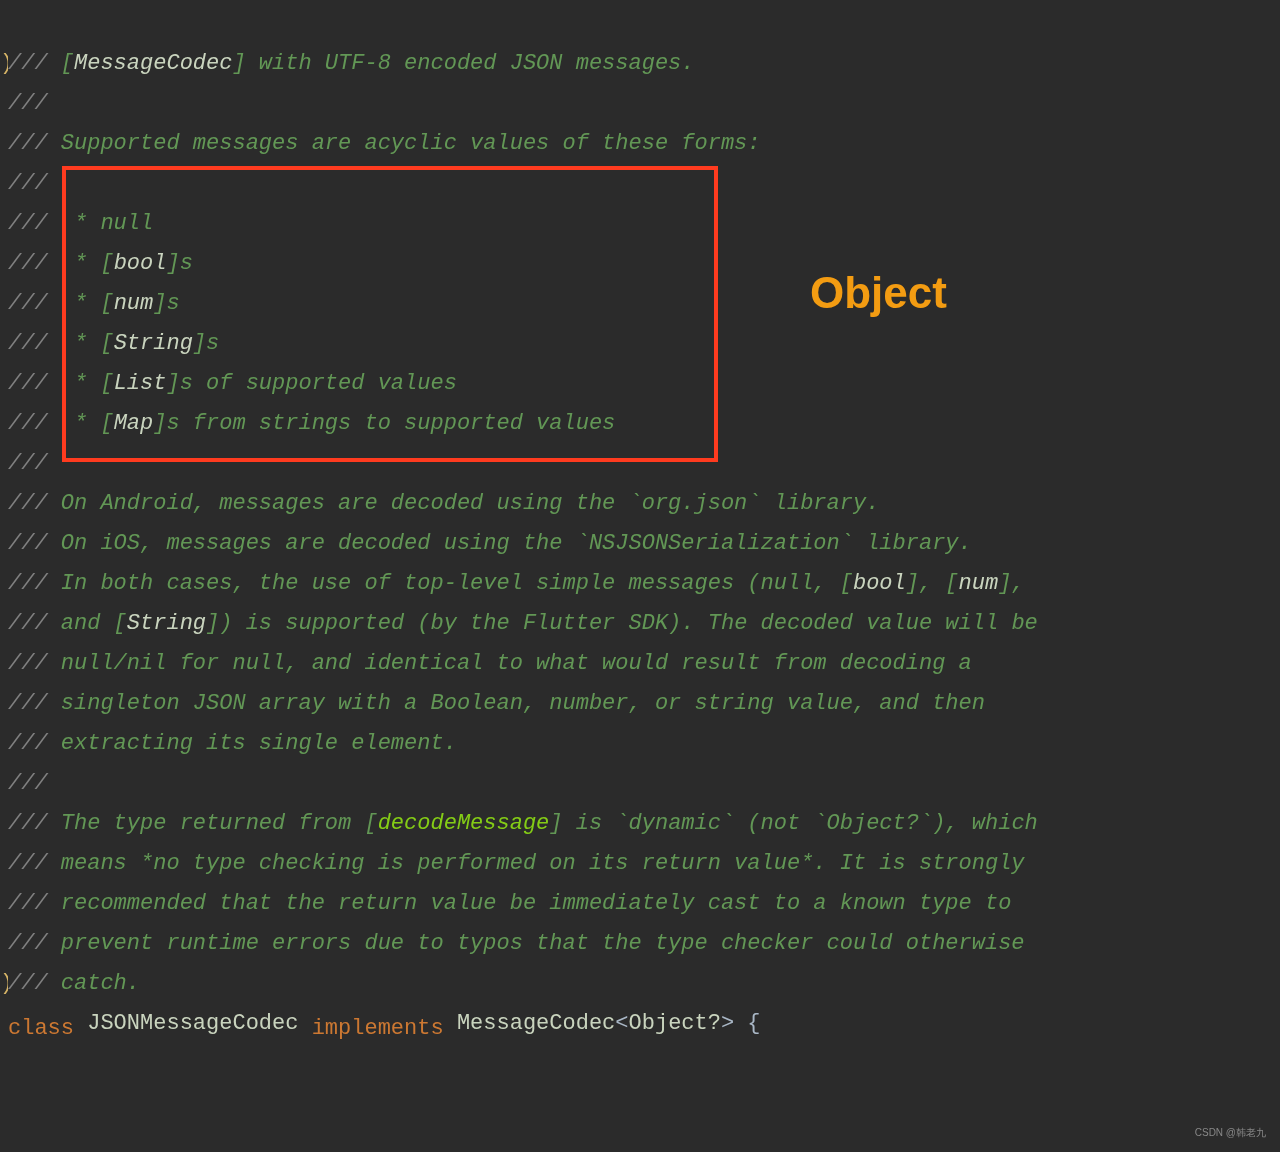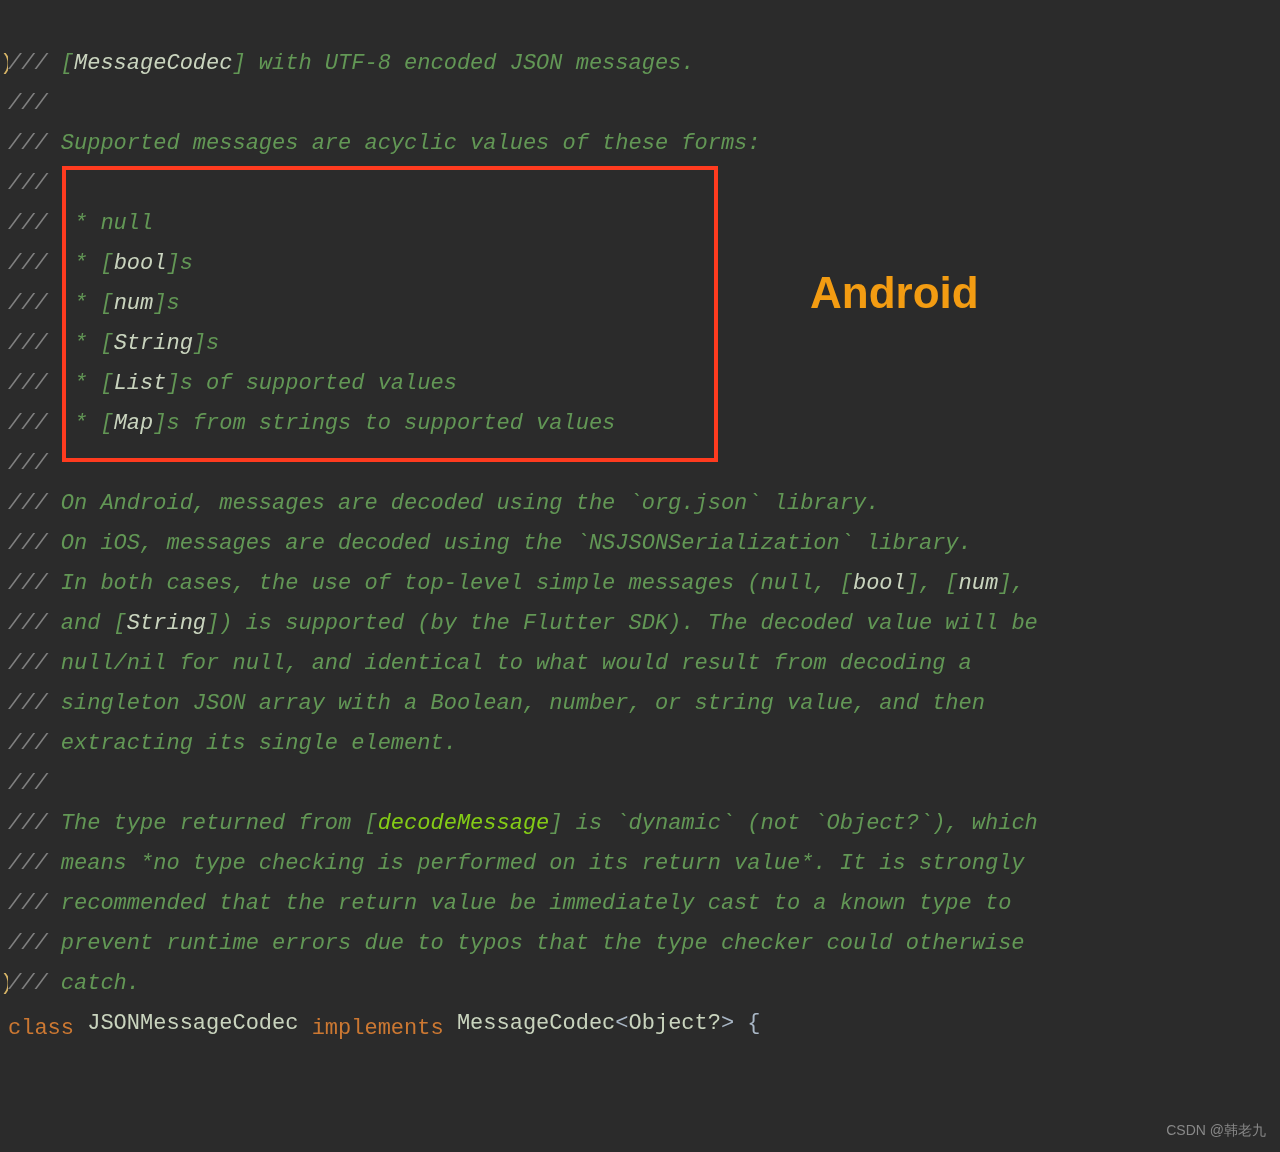--- a/index.html
+++ b/index.html
@@ -60,28 +60,28 @@
     font-weight: 700;
     font-size: 44px;
     color: #f39c12;
     font-style: normal;
   }
   .watermark {
     position: absolute;
     right: 14px;
     bottom: 12px;
     font-family: Arial, sans-serif;
-    font-size: 14px;
+    font-size: 10px;
     color: #888;
     font-style: normal;
     margin-top: 28px;
   }
 </style>
 </head>
 <body>
 
 <div class="code-area" id="code-area"><div class="line"><span class="gutter">)</span><span class="slashes">/// </span><span class="comment">[</span><span class="ref">MessageCodec</span><span class="comment">] with UTF-8 encoded JSON messages.</span></div><div class="line"><span class="gutter"></span><span class="slashes">///</span></div><div class="line"><span class="gutter"></span><span class="slashes">/// </span><span class="comment">Supported messages are acyclic values of these forms:</span></div><div class="line"><span class="gutter"></span><span class="slashes">///</span></div><div class="line"><span class="gutter"></span><span class="slashes">///  </span><span class="comment">* null</span></div><div class="line"><span class="gutter"></span><span class="slashes">///  </span><span class="comment">* [</span><span class="ref">bool</span><span class="comment">]s</span></div><div class="line"><span class="gutter"></span><span class="slashes">///  </span><span class="comment">* [</span><span class="ref">num</span><span class="comment">]s</span></div><div class="line"><span class="gutter"></span><span class="slashes">///  </span><span class="comment">* [</span><span class="ref">String</span><span class="comment">]s</span></div><div class="line"><span class="gutter"></span><span class="slashes">///  </span><span class="comment">* [</span><span class="ref">List</span><span class="comment">]s of supported values</span></div><div class="line"><span class="gutter"></span><span class="slashes">///  </span><span class="comment">* [</span><span class="ref">Map</span><span class="comment">]s from strings to supported values</span></div><div class="line"><span class="gutter"></span><span class="slashes">///</span></div><div class="line"><span class="gutter"></span><span class="slashes">/// </span><span class="comment">On Android, messages are decoded using the `org.json` library.</span></div><div class="line"><span class="gutter"></span><span class="slashes">/// </span><span class="comment">On iOS, messages are decoded using the `NSJSONSerialization` library.</span></div><div class="line"><span class="gutter"></span><span class="slashes">/// </span><span class="comment">In both cases, the use of top-level simple messages (null, [</span><span class="ref">bool</span><span class="comment">], [</span><span class="ref">num</span><span class="comment">],</span></div><div class="line"><span class="gutter"></span><span class="slashes">/// </span><span class="comment">and [</span><span class="ref">String</span><span class="comment">]) is supported (by the Flutter SDK). The decoded value will be</span></div><div class="line"><span class="gutter"></span><span class="slashes">/// </span><span class="comment">null/nil for null, and identical to what would result from decoding a</span></div><div class="line"><span class="gutter"></span><span class="slashes">/// </span><span class="comment">singleton JSON array with a Boolean, number, or string value, and then</span></div><div class="line"><span class="gutter"></span><span class="slashes">/// </span><span class="comment">extracting its single element.</span></div><div class="line"><span class="gutter"></span><span class="slashes">///</span></div><div class="line"><span class="gutter"></span><span class="slashes">/// </span><span class="comment">The type returned from [</span><span class="ref-strong">decodeMessage</span><span class="comment">] is `dynamic` (not `Object?`), which</span></div><div class="line"><span class="gutter"></span><span class="slashes">/// </span><span class="comment">means *no type checking is performed on its return value*. It is strongly</span></div><div class="line"><span class="gutter"></span><span class="slashes">/// </span><span class="comment">recommended that the return value be immediately cast to a known type to</span></div><div class="line"><span class="gutter"></span><span class="slashes">/// </span><span class="comment">prevent runtime errors due to typos that the type checker could otherwise</span></div><div class="line"><span class="gutter">)</span><span class="slashes">/// </span><span class="comment">catch.</span></div><div class="line no-italic"><span class="gutter"></span><span class="kw">class </span><span class="cls">JSONMessageCodec </span><span class="kw">implements </span><span class="type">MessageCodec</span><span class="punct">&lt;</span><span class="type">Object?</span><span class="punct">&gt; {</span></div></div>
 
 <div class="highlight-box"></div>
 
-<div class="flutter-label">Android</div>
+<div class="flutter-label">Object</div>
 
 <div class="watermark">CSDN @韩老九</div>
 
 </body></html>

